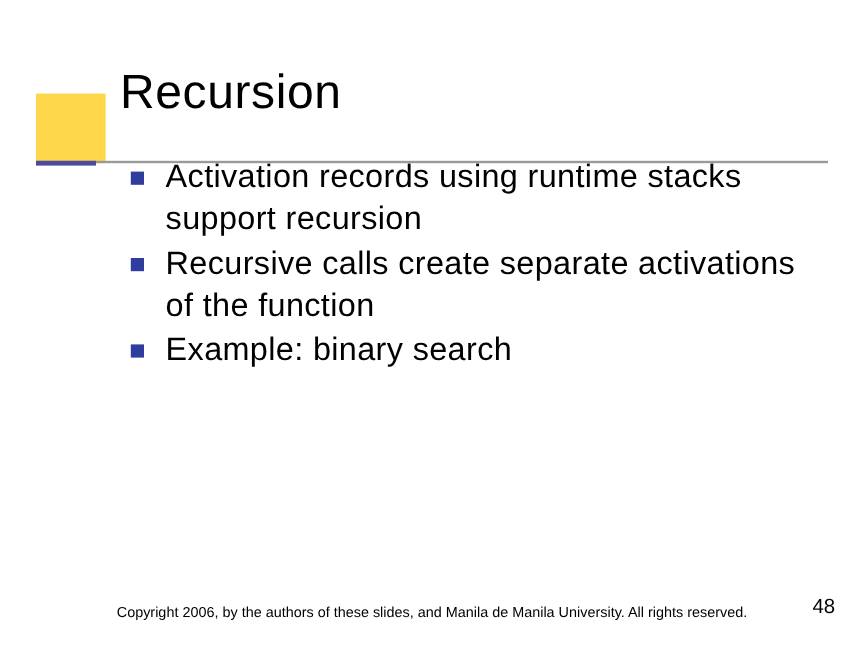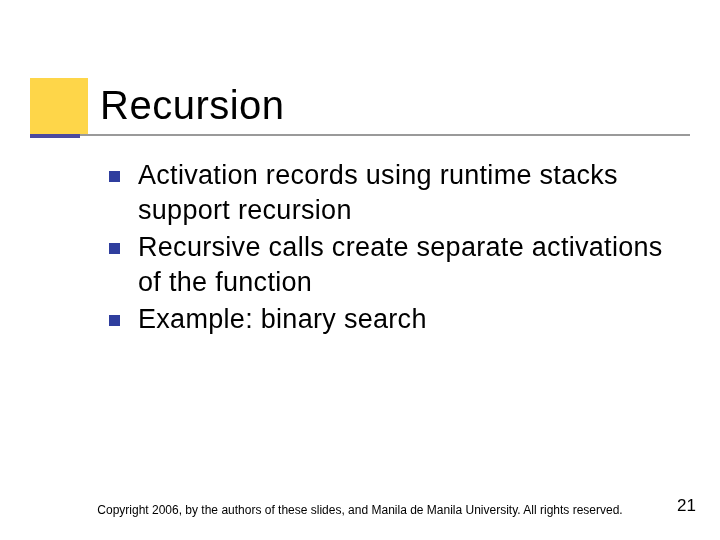--- a/index.html
+++ b/index.html
@@ -1,18 +1,18 @@
 <!DOCTYPE html>
 <html><head>
 <meta charset="utf-8">
 <style>
   * { margin: 0; padding: 0; box-sizing: border-box; }
   html, body { width: 720px; height: 540px; background: #fff; font-family: Verdana, Geneva, sans-serif; overflow: hidden; }
   .slide { position: relative; width: 720px; height: 540px; }
-  .header { position: relative; padding-top: 83px; padding-left: 100px; }
+  .header { position: relative; padding-top: 55px; padding-left: 100px; }
   .yellow-box { position: absolute; left: 30px; top: 78px; width: 58px; height: 58px; background: #fed649; z-index: 1; }
   .title { position: relative; font-size: 40px; font-weight: 400; color: #000; z-index: 3; letter-spacing: 0.5px; }
   .underline-wrap { position: absolute; left: 30px; top: 134px; width: 660px; height: 4px; z-index: 2; }
   .underline-gray { position: absolute; left: 0; top: 0; width: 100%; height: 2px; background: #9a9a9a; }
   .underline-purple { position: absolute; left: 0; top: 0; width: 50px; height: 4px; background: #4a4aa0; }
   .body { padding: 30px 30px 0 109px; }
   .bullet-item { display: flex; align-items: flex-start; margin-bottom: 2px; }
   .bullet { width: 11px; height: 11px; background: #2f3e9e; flex-shrink: 0; margin-top: 13px; margin-right: 18px; }
   .bullet-text { font-size: 27px; color: #000; line-height: 1.3; letter-spacing: 0.3px; }
   .footer-copy { position: absolute; bottom: 22px; left: 0; width: 100%; text-align: center; font-size: 12px; color: #000; line-height: 1.25; }
@@ -40,14 +40,14 @@
       <div class="bullet"></div>
       <div class="bullet-text">Recursive calls create separate activations of the function</div>
     </div>
     <div class="bullet-item">
       <div class="bullet"></div>
       <div class="bullet-text">Example:  binary search</div>
     </div>
   </div>
 
   <div class="footer-copy">Copyright 2006, by the authors of these slides, and Manila de Manila University. All rights reserved.</div>
-  <div class="page-num">21</div>
+  <div class="page-num">48</div>
 </div>
 
 </body></html>

